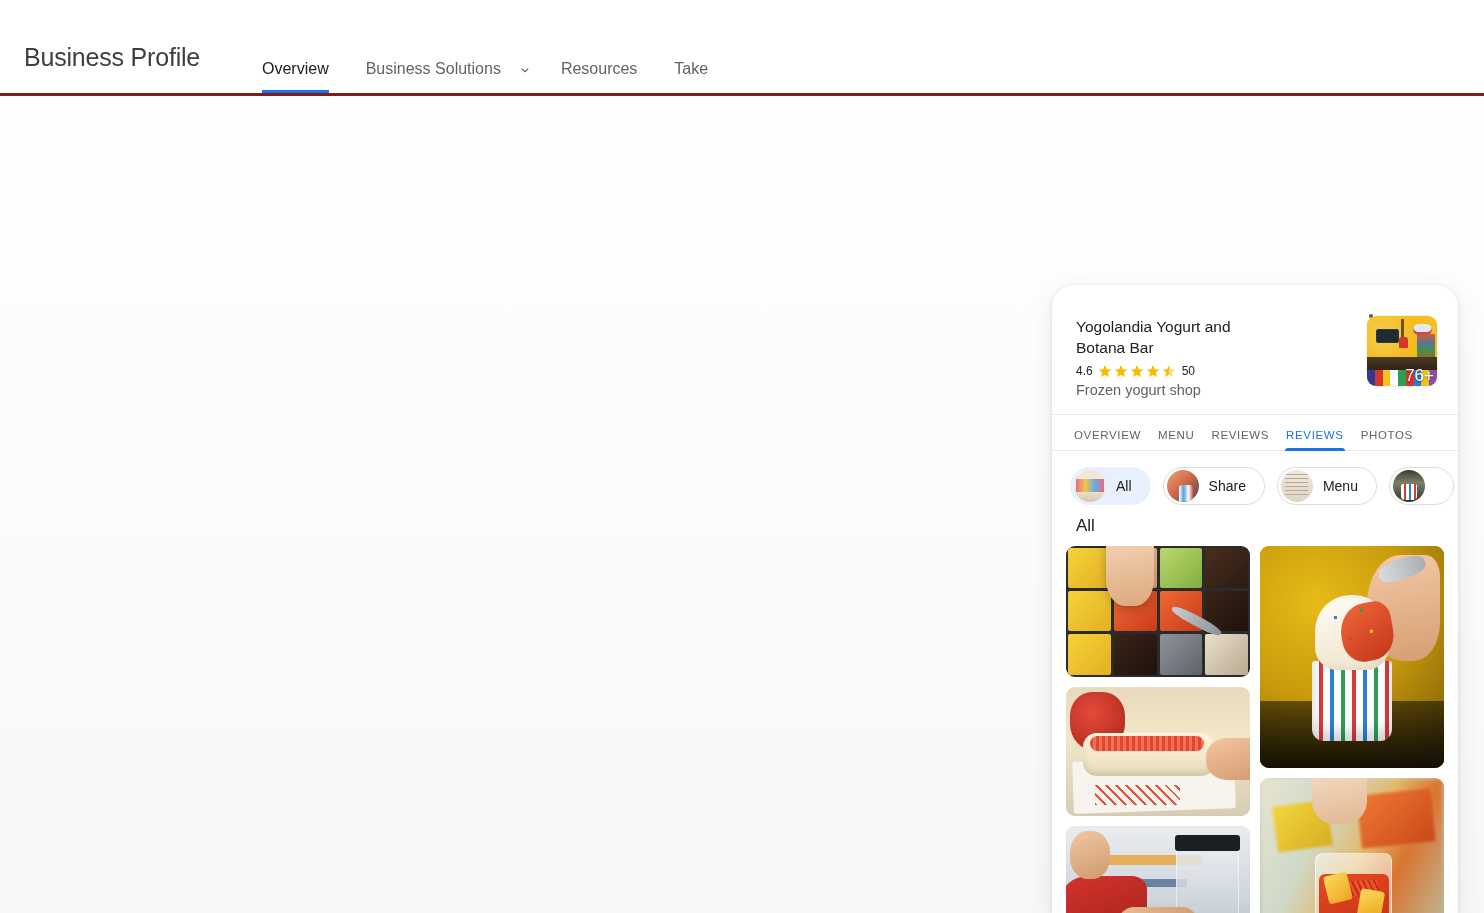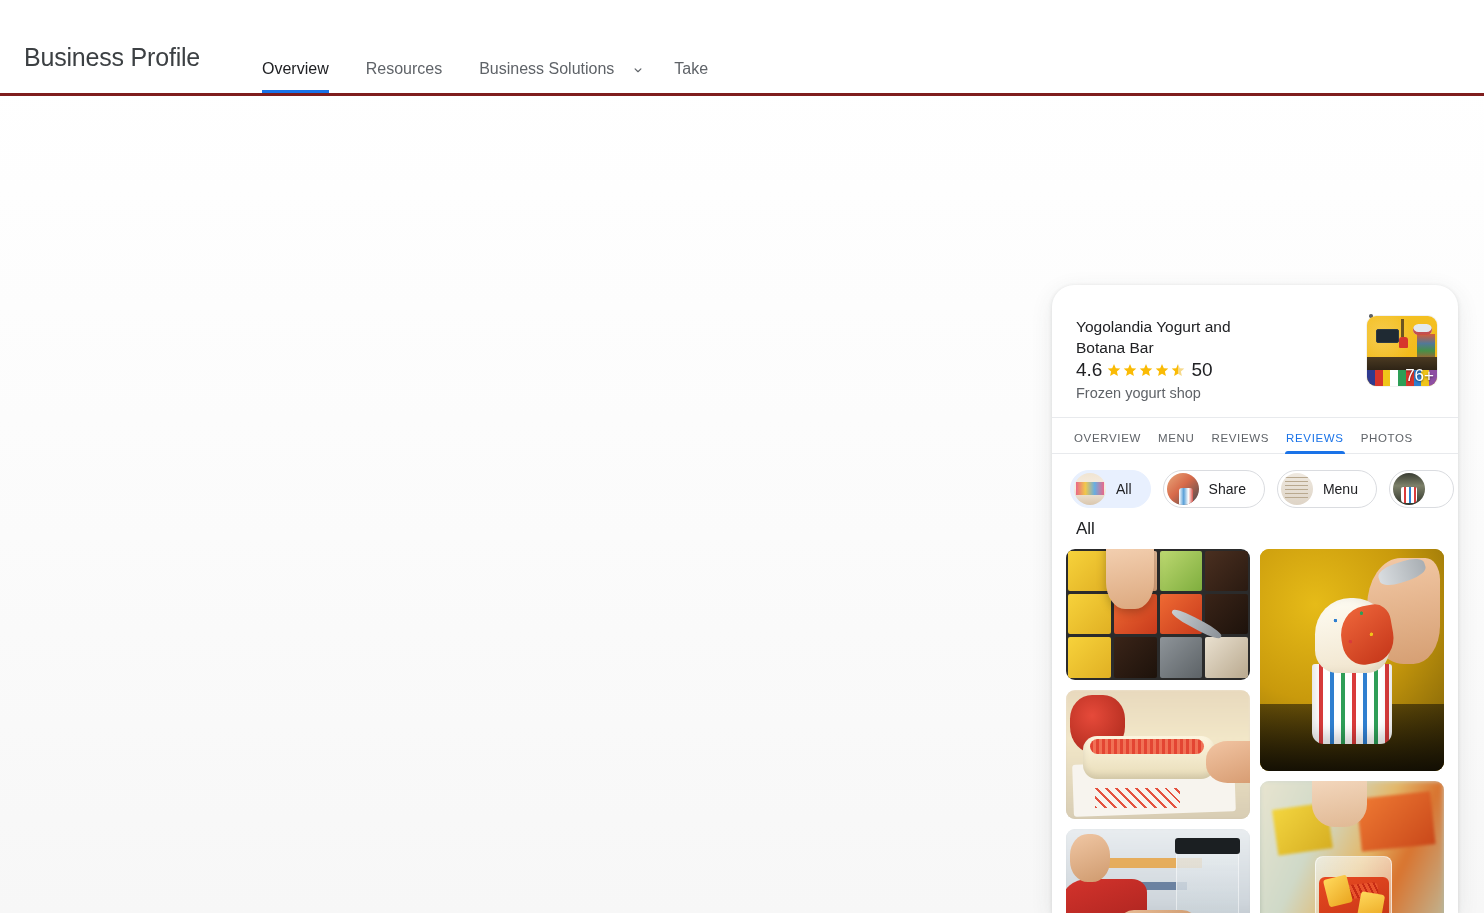--- a/index.html
+++ b/index.html
@@ -180,21 +180,22 @@
   .biz-name {
     font-size: 15.5px;
     color: #202124;
     line-height: 1.38;
     max-width: 175px;
     font-weight: 400;
   }
   .biz-rating-row {
     display: flex;
     align-items: center;
-    font-size: 19px;
+    margin-top: 5px;
+    font-size: 12px;
     color: #202124;
   }
   .rating-num { margin-right: 5px; }
   .stars { display: inline-flex; align-items: center; margin-right: 6px; }
   .stars svg { display: block; }
   .review-count { color: #202124; }
   .biz-category {
     margin-top: 4px;
     font-size: 14.5px;
     color: #5f6368;
@@ -683,31 +684,31 @@
 
 <header class="site-header">
   <div class="brand">Business Profile</div>
 
   <nav class="main-nav">
 
     <div class="nav-item active">
       <span class="nav-label">Overview</span>
     </div>
 
-    <div class="nav-item">
-      <span class="nav-label">Resources</span>
-    </div>
-
     <div class="nav-item has-caret">
       <span class="nav-label">Business Solutions</span>
       <span class="caret-icon">
         <svg width="14" height="14" viewBox="0 0 24 24">
             <path d="M7 10l5 5 5-5" fill="none" stroke="#5f6368" stroke-width="2" stroke-linecap="round" stroke-linejoin="round"></path>
           </svg>
       </span>
+    </div>
+
+    <div class="nav-item">
+      <span class="nav-label">Resources</span>
     </div>
 
     <div class="nav-item">
       <span class="nav-label">Take</span>
     </div>
 
   </nav>
 </header>
 
 <section class="hero">

